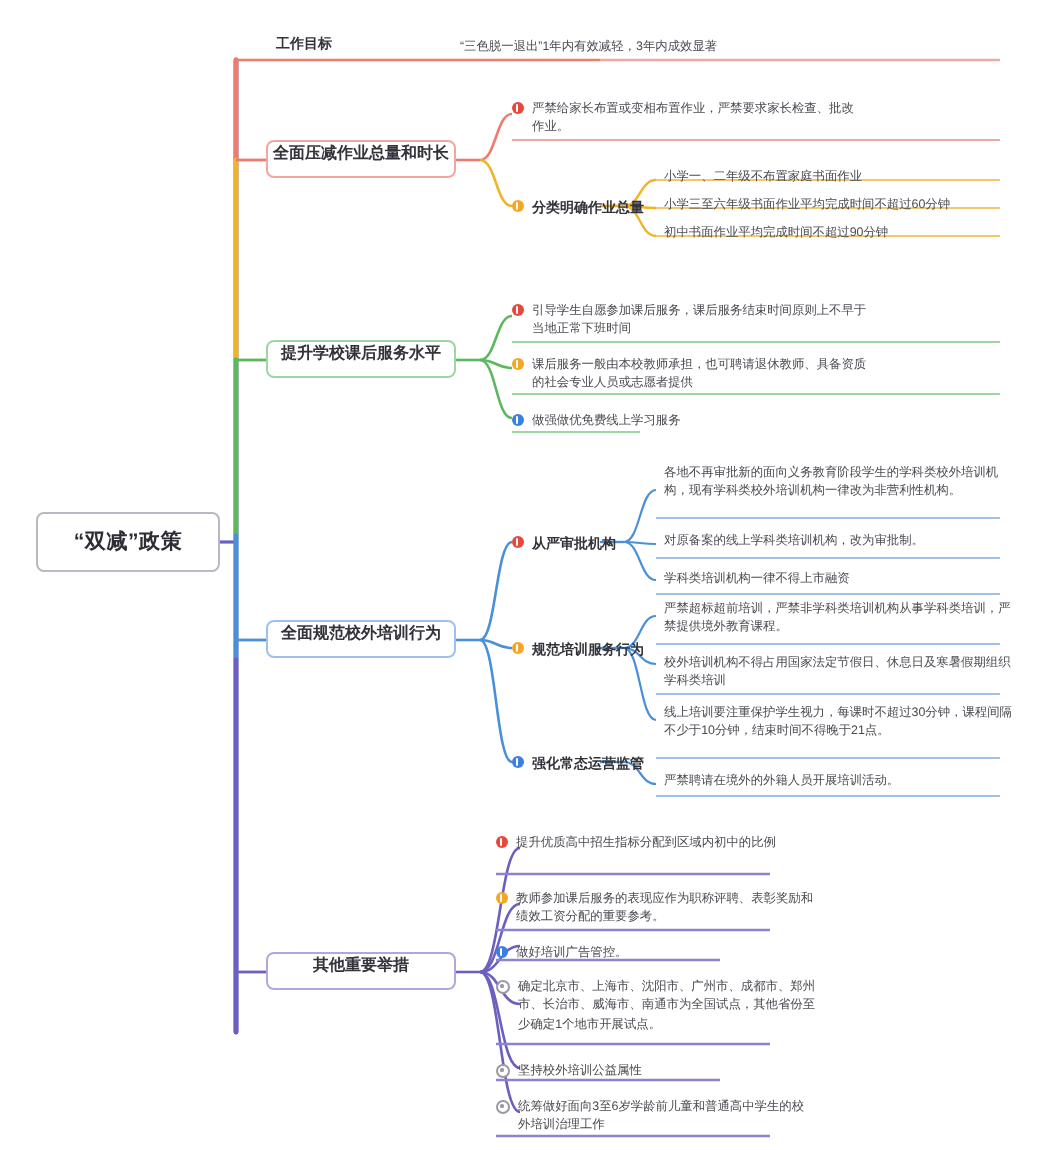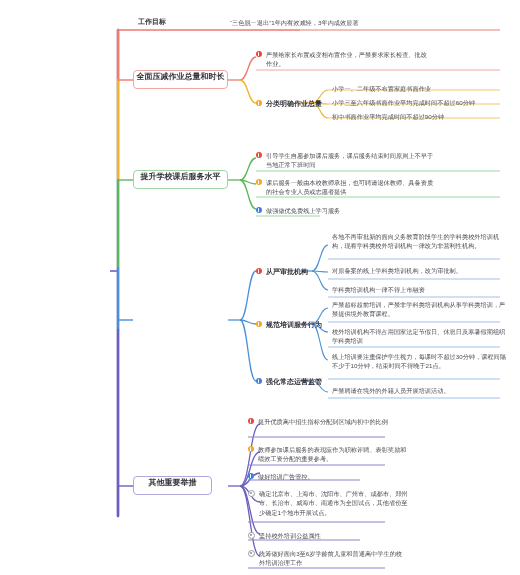--- a/index.html
+++ b/index.html
@@ -157,34 +157,40 @@
     <path d="M240 486 C250 486 250 534 260 534" stroke="#6b5fc0" stroke-width="1.3" fill="none"></path>
     <path d="M240 486 C250 486 250 556 260 556" stroke="#6b5fc0" stroke-width="1.3" fill="none"></path>
     <path d="M248 437 H385" stroke="#8d82d0" stroke-width="1.2" fill="none"></path>
     <path d="M248 465 H385" stroke="#8d82d0" stroke-width="1.2" fill="none"></path>
     <path d="M248 480 H360" stroke="#8d82d0" stroke-width="1.2" fill="none"></path>
     <path d="M248 522 H385" stroke="#8d82d0" stroke-width="1.2" fill="none"></path>
     <path d="M248 540 H360" stroke="#8d82d0" stroke-width="1.2" fill="none"></path>
     <path d="M248 568 H385" stroke="#8d82d0" stroke-width="1.2" fill="none"></path>
   </svg>
 
+  <div class="node root">
+    <span>“双减”政策</span>
+  </div>
 
   <div class="hdr" style="left:138px;top:17px;">工作目标</div>
   <div class="hdr-val" style="left:230px;top:19px;">“三色脱一退出”1年内有效减轻，3年内成效显著</div>
 
   <div class="lvl1 c-red" style="left:133px;top:70px;width:95px;">
     <span>全面压减作业总量和时长</span>
   </div>
 
   <div class="lvl1 c-green" style="left:133px;top:170px;width:95px;">
     <span>提升学校课后服务水平</span>
   </div>
 
-
-  <div class="lvl1 c-purple" style="left:133px;top:476px;width:79px;">
+  <div class="lvl1 c-blue" style="left:133px;top:310px;width:95px;">
+    <span>全面规范校外培训行为</span>
+  </div>
+
+  <div class="lvl1 c-purple" style="left:133px;top:476px;width:95px;">
     <span>其他重要举措</span>
   </div>
 
   <div class="leaf" style="left:256px;top:50px;width:175px;">
     <span class="dot red"></span>
     <span class="txt">严禁给家长布置或变相布置作业，严禁要求家长检查、批改作业。</span>
   </div>
 
   <div class="lvl2" style="left:256px;top:99px;">
     <span class="dot orange"></span>

